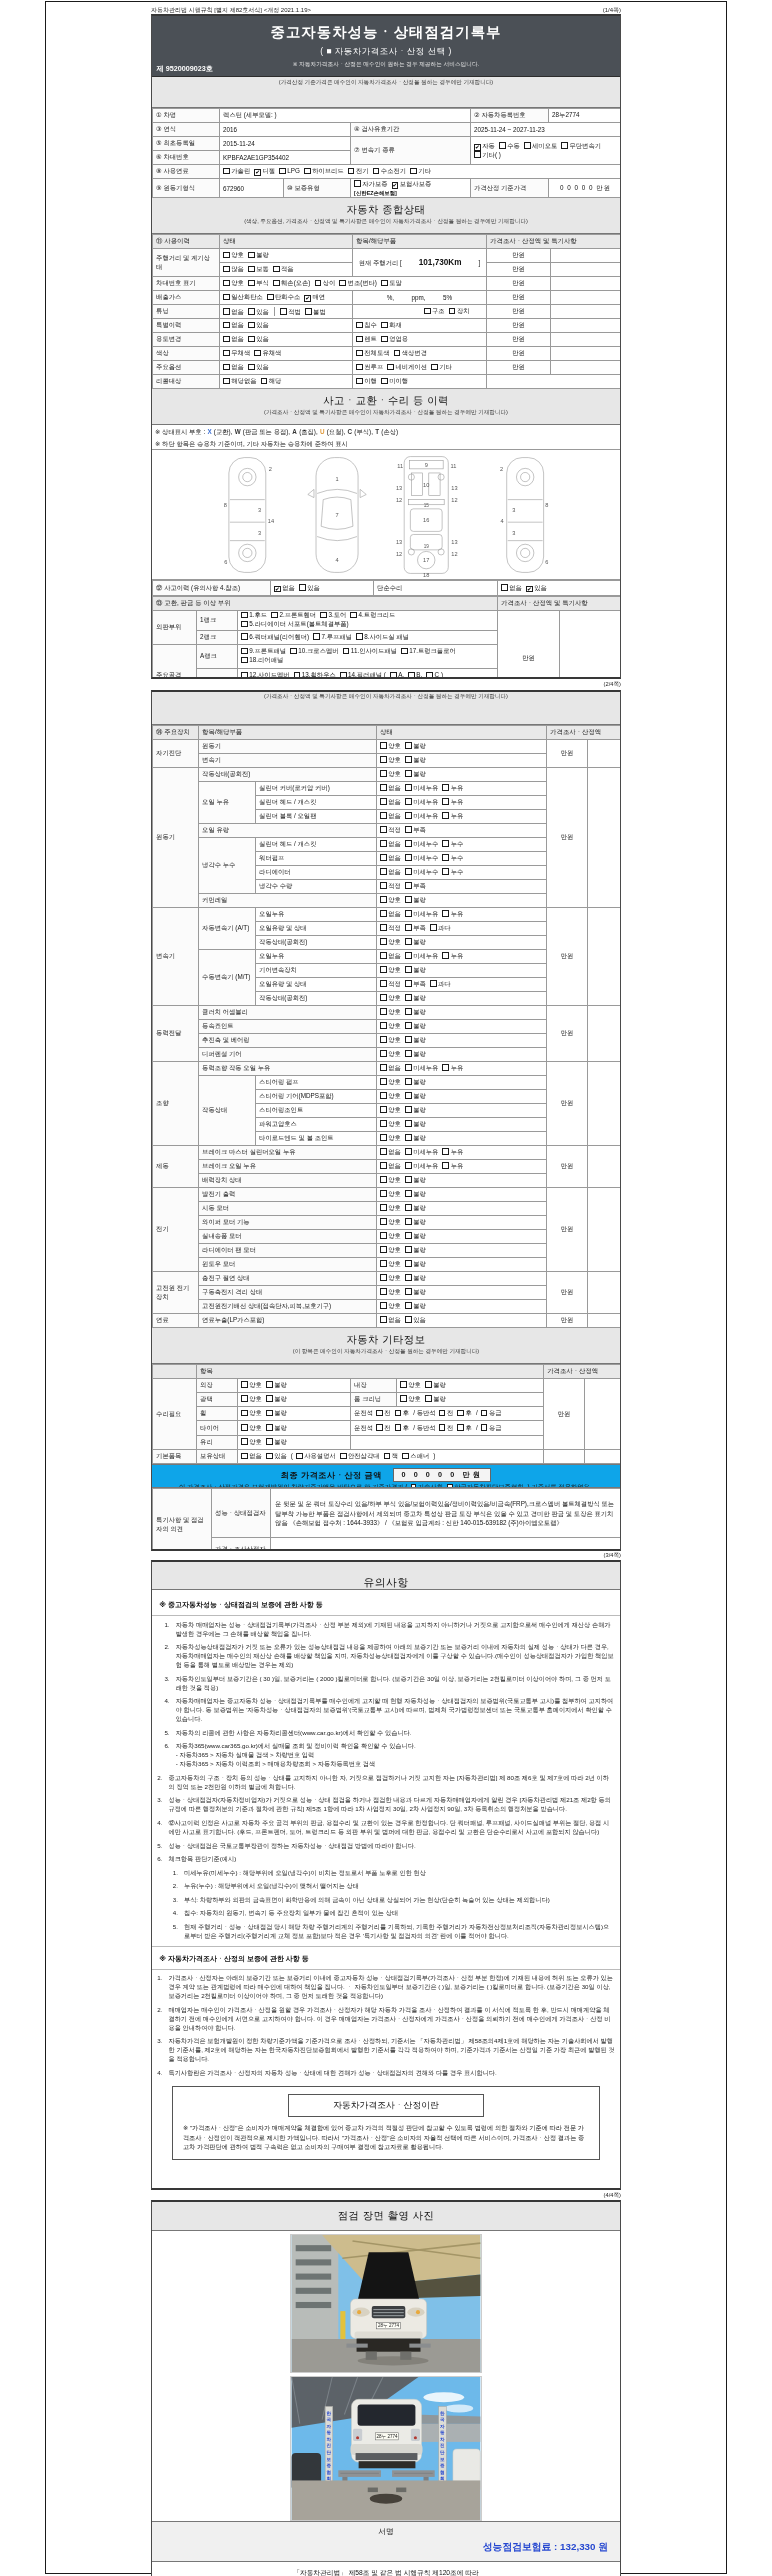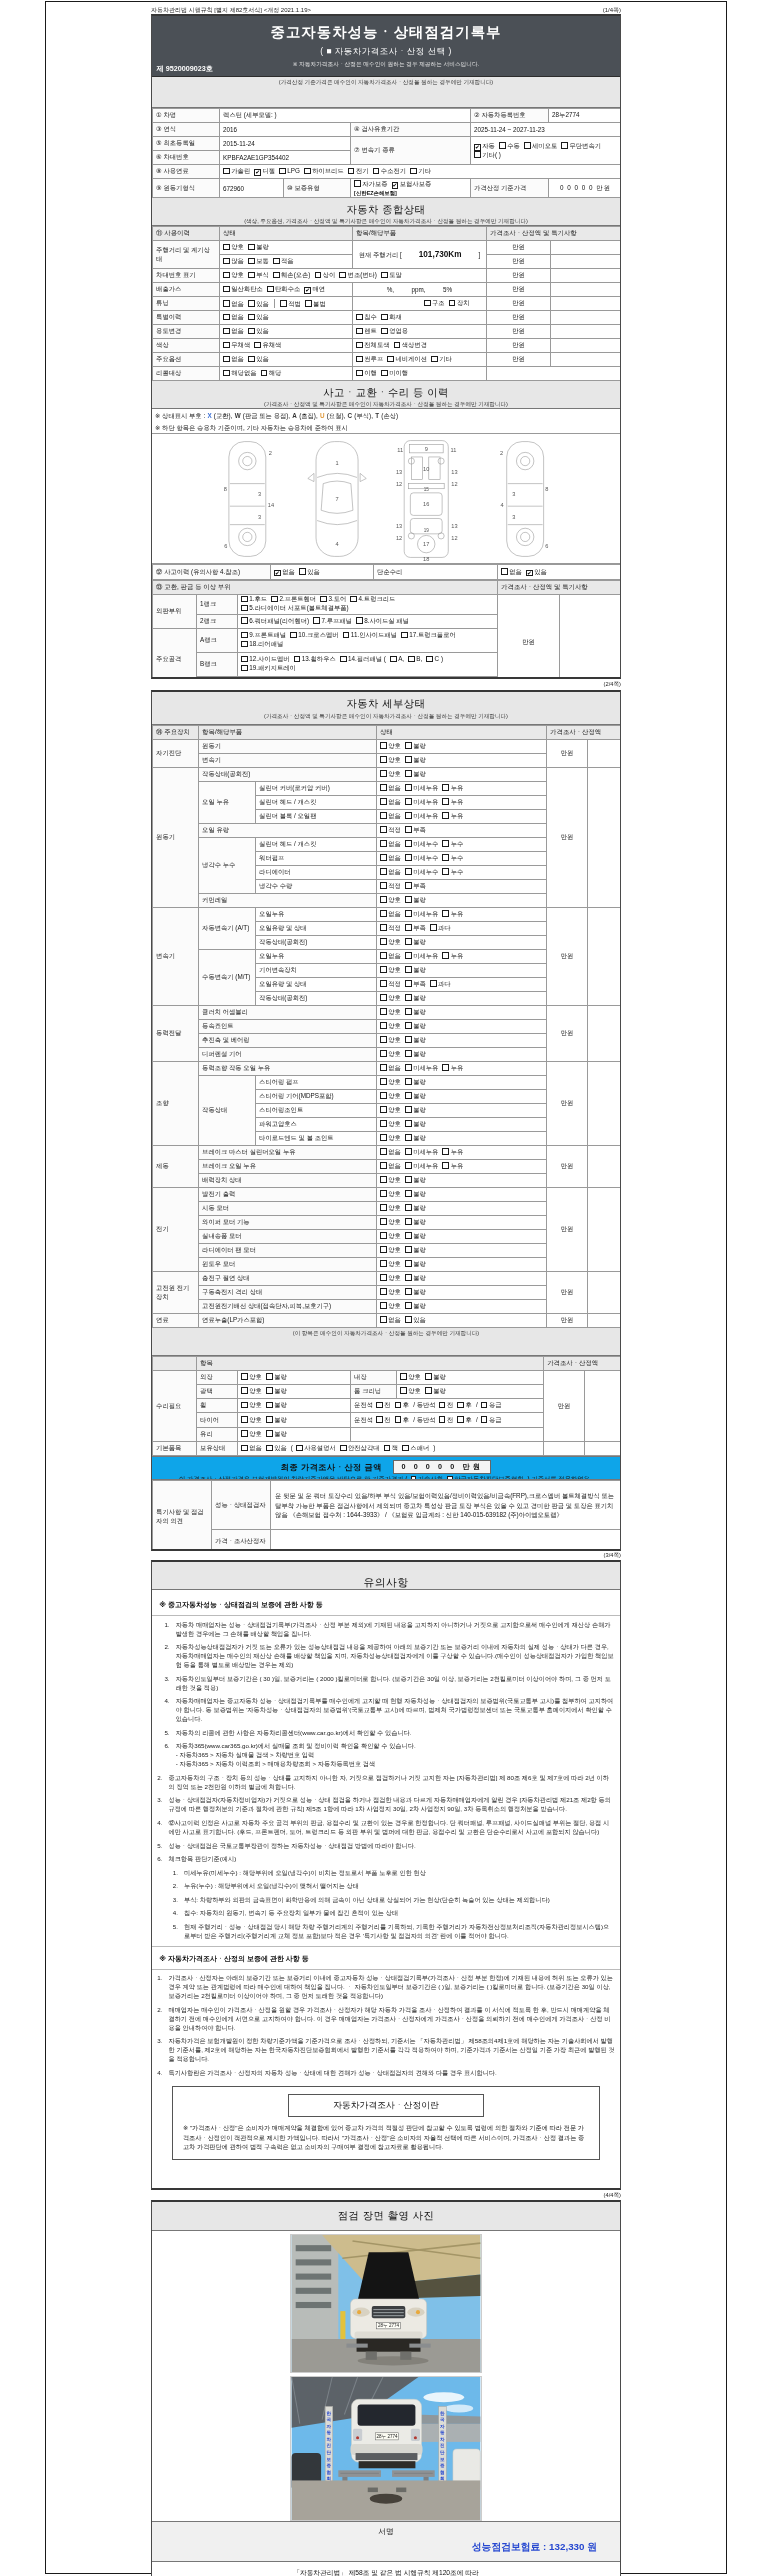--- a/index.html
+++ b/index.html
@@ -16,21 +16,21 @@
 
 .dark{background:#4b5056;color:#fff;height:61px;position:relative;text-align:center;border-bottom:0.5px solid #2c2c2c}
 .dark .t{font-size:14.4px;font-weight:700;letter-spacing:1px;padding-top:6.7px}
 .dark .s{font-size:8.5px;margin-top:3.6px;letter-spacing:0.5px}
 .dark .n{font-size:5.7px;margin-top:3.1px;color:#e8e8e8}
 .dark .docno{position:absolute;left:4.6px;bottom:2.6px;font-size:7.2px;font-weight:700}
 
 .band{background:#e7e7e7;border-bottom:0.5px solid #777;text-align:center;overflow:hidden}
 .band .bt{font-size:10.3px;padding-top:4.6px;letter-spacing:0.5px}
 .band .bs{font-size:5.6px;color:#333;padding:1.5px 0 3.1px}
-.band.h60{height:31px}.band.h62{height:28px}.band.h64{height:33px}.band.h54{height:28px}.band.h56{height:29px}
+.band.h60{height:31px}.band.h62{height:36px}.band.h64{height:33px}.band.h54{height:28px}.band.h56{height:29px}
 .band.h54 .bt{font-size:10.8px;padding-top:14px}
 .band.h56 .bt{font-size:10.3px;padding-top:7.2px}
 
 table{border-collapse:collapse;width:100%;table-layout:fixed}
 td{border:0.5px solid #9a9a9a;font-size:6.3px;padding:0.5px 3.1px;height:14px;vertical-align:middle;overflow:hidden}
 .thead td{background:#e9e9e9;font-size:6.4px}
 .lbl{background:#fbfbfb}
 .price{text-align:center}
 .blankc{background:#fff}
 .ck{display:inline-block;margin-right:4.1px;white-space:nowrap}
@@ -72,21 +72,21 @@
 .n-text{flex:1;white-space:pre-line}
 .define-box{border:0.5px solid #555;margin:8.2px 14.4px 7.2px;padding:0 10.3px 7.2px}
 .define-title{width:196px;margin:7.2px auto 6.2px;border:0.5px solid #555;text-align:center;font-size:8.8px;padding:4.6px 0;font-weight:400}
 .define-text{font-size:6.2px;line-height:1.5;white-space:pre-line}
 
 .photo{display:block;margin:0 auto;border:0.5px solid #ccc}
 .photo1{margin-top:3.1px}
 .photo2{margin-top:3.1px}
 .sig-band{border-top:0.5px solid #777;background:#f0f0f0;height:40px;overflow:hidden}
 .sig-band .sig{font-size:7.7px;text-align:center;padding-top:4.6px;font-weight:400}
-.sig-band .premium{font-size:9.8px;font-weight:700;color:#2547d0;text-align:right;padding-right:23px;margin-top:3.6px}
+.sig-band .premium{font-size:9.8px;font-weight:700;color:#2547d0;text-align:right;padding-right:12px;margin-top:3.6px}
 .footer-row{border-top:0.5px solid #777;text-align:center;font-size:6.7px;padding-top:6.7px;color:#111}
 svg text{font-family:"Liberation Sans","DejaVu Sans",sans-serif}
 </style>
 </head>
 <body>
 
 <div class="sheet">
 <div class="frame">
 <div class="content">
 
@@ -389,21 +389,20 @@
         <td></td>
       </tr>
     </tbody>
           </table>
   </section>
 
   <div class="pagemark">(2/4쪽)</div>
 
   <section class="page page2">
     <div class="band h64">
-      <div class="bt" style="padding-top:5.7px">자동차 세부상태</div>
       <div class="bs">(가격조사ㆍ산정액 및 특기사항은 매수인이 자동차가격조사ㆍ산정을 원하는 경우에만 기재합니다)</div>
     </div>
 
     <table>
       <colgroup>
               <col style="width:46px">
               <col style="width:57px">
               <col style="width:121px">
               <col style="width:170px">
               <col style="width:41px">
@@ -613,20 +612,21 @@
                 <td class="dev" rowspan="1">연료</td>
                 <td class="itm lbl" colspan="2">연료누출(LP가스포함)</td>
                 <td class="st"><span class="ck"><span class="box"></span><span class="cklabel">없음</span></span><span class="ck"><span class="box"></span><span class="cklabel">있음</span></span></td>
                 <td class="price" rowspan="1">만원</td>
                 <td class="blankc" rowspan="1"></td>
               </tr>
             </tbody>
     </table>
 
     <div class="band h62">
+      <div class="bt">자동차 기타정보</div>
       <div class="bs">(이 항목은 매수인이 자동차가격조사ㆍ산정을 원하는 경우에만 기재합니다)</div>
     </div>
 
     <table>
       <colgroup>
               <col style="width:44px">
               <col style="width:41px">
               <col style="width:113px">
               <col style="width:46px">
               <col style="width:147px">

